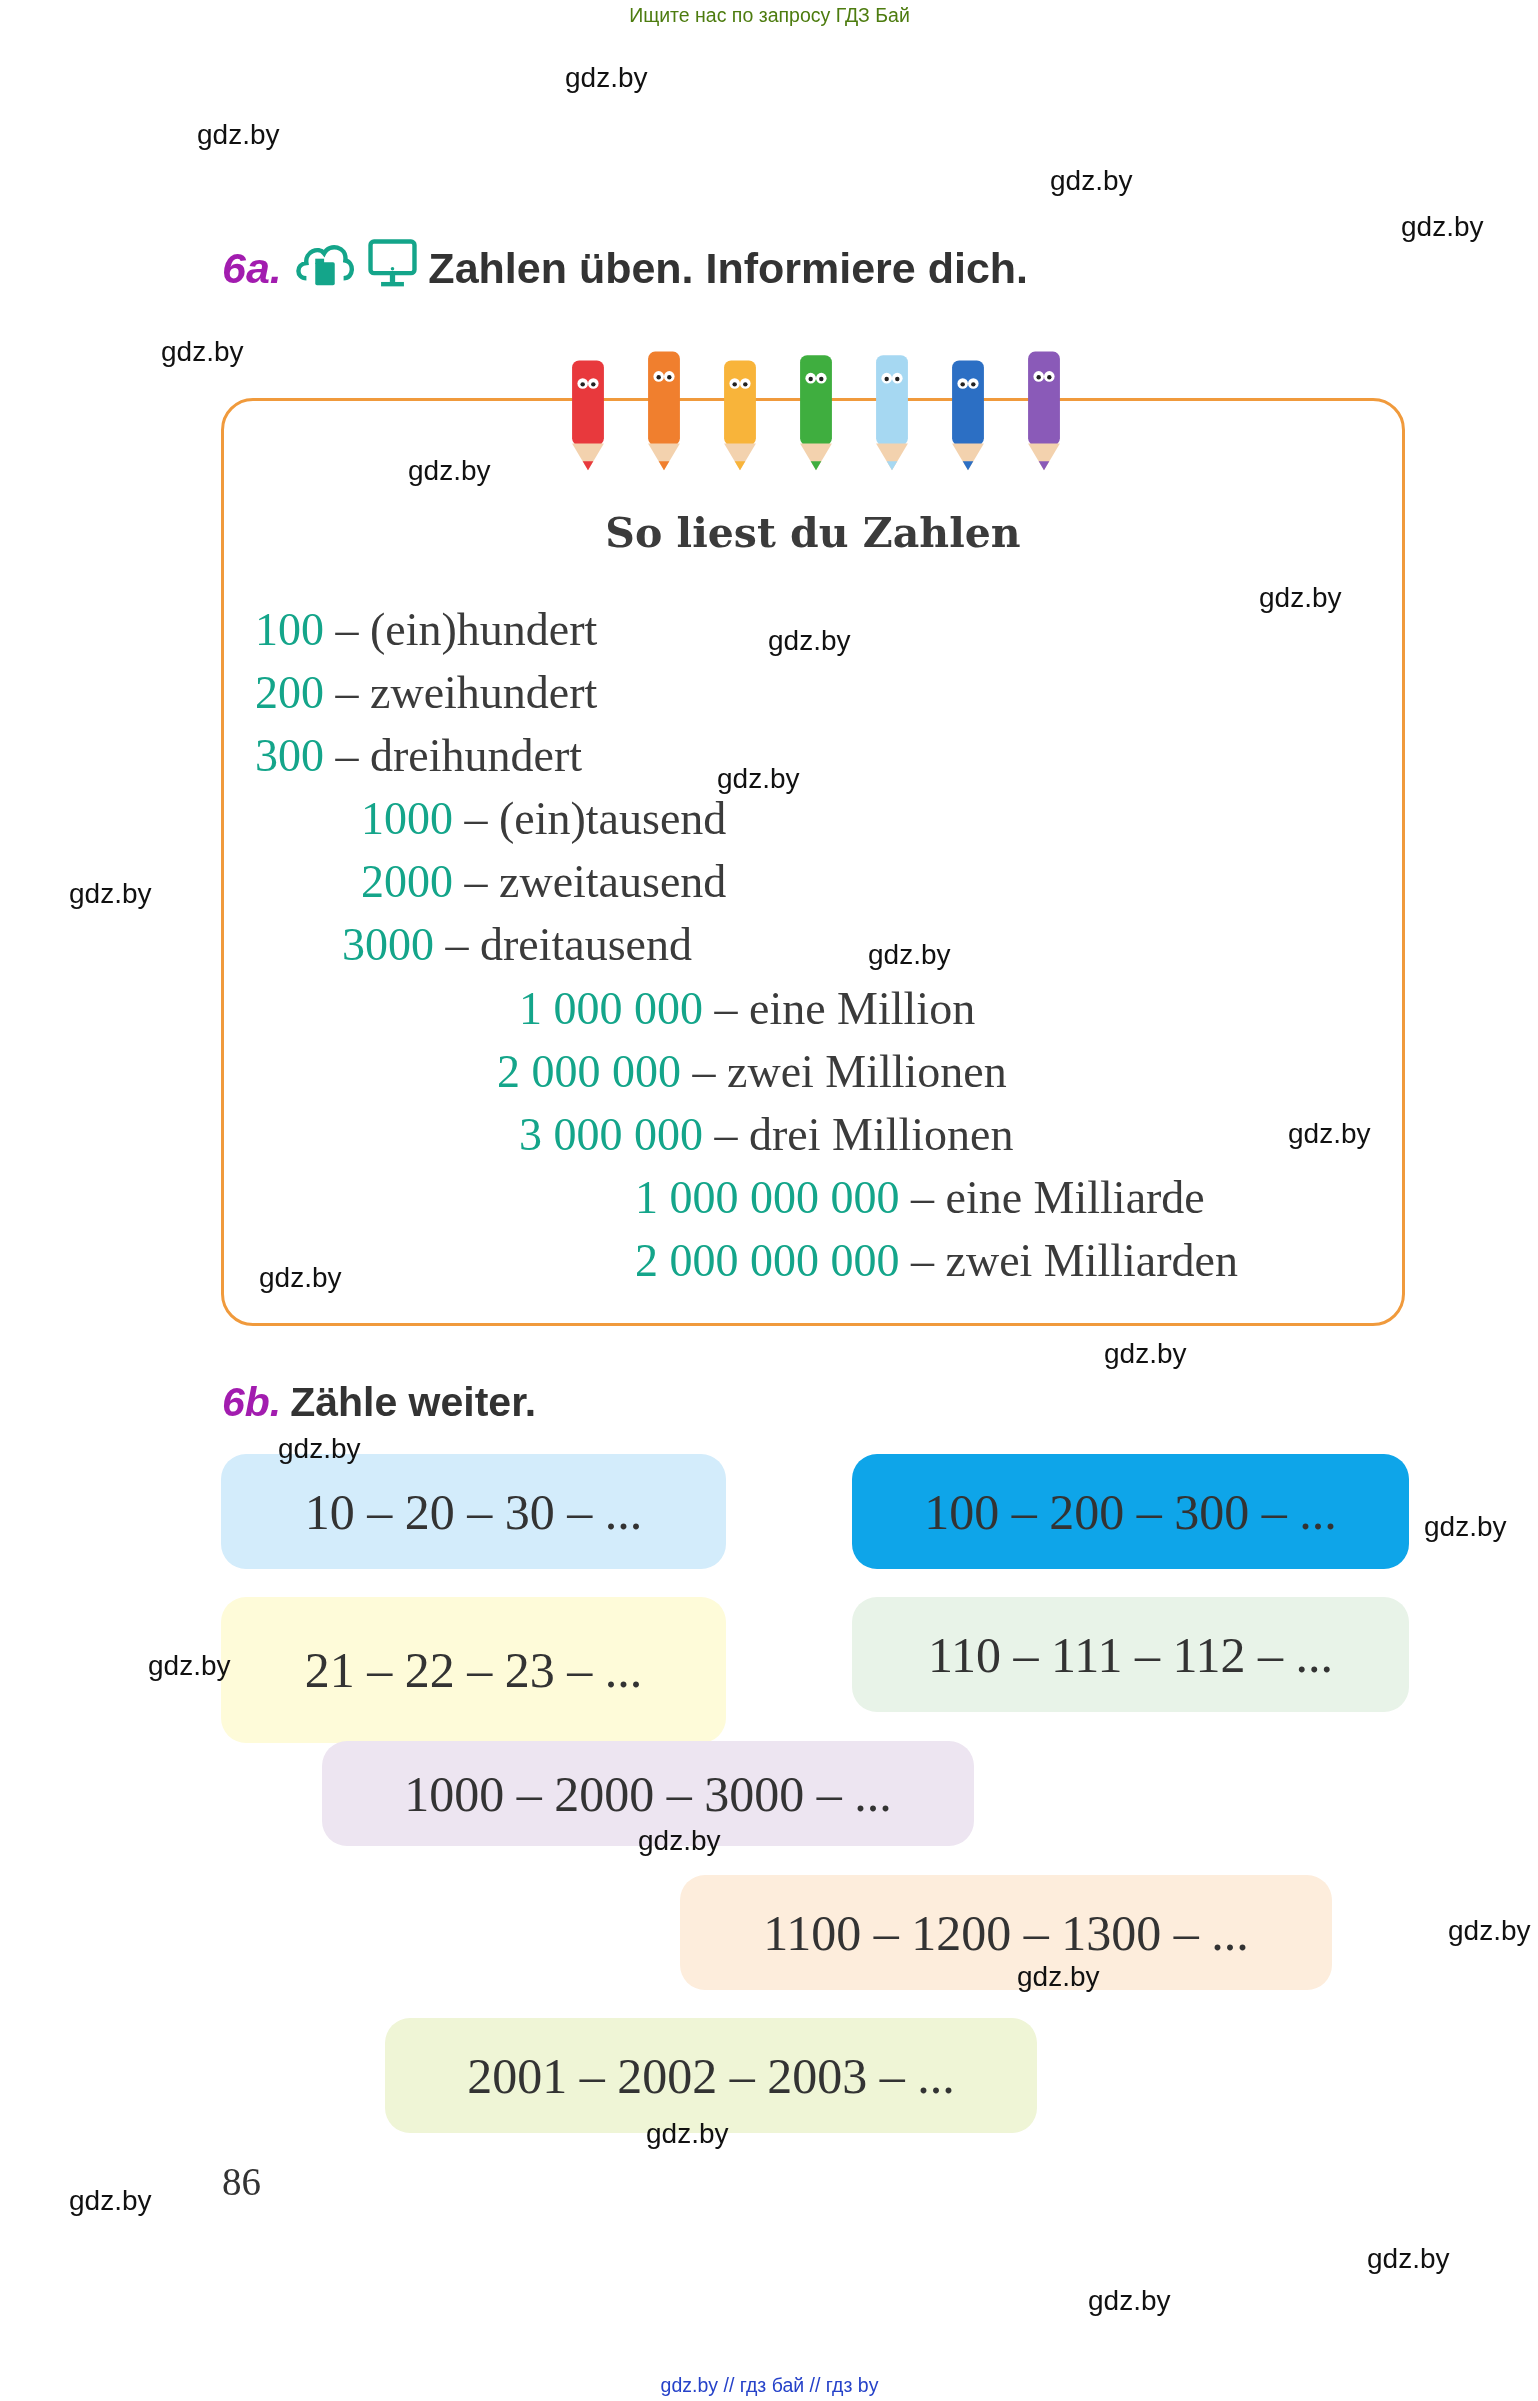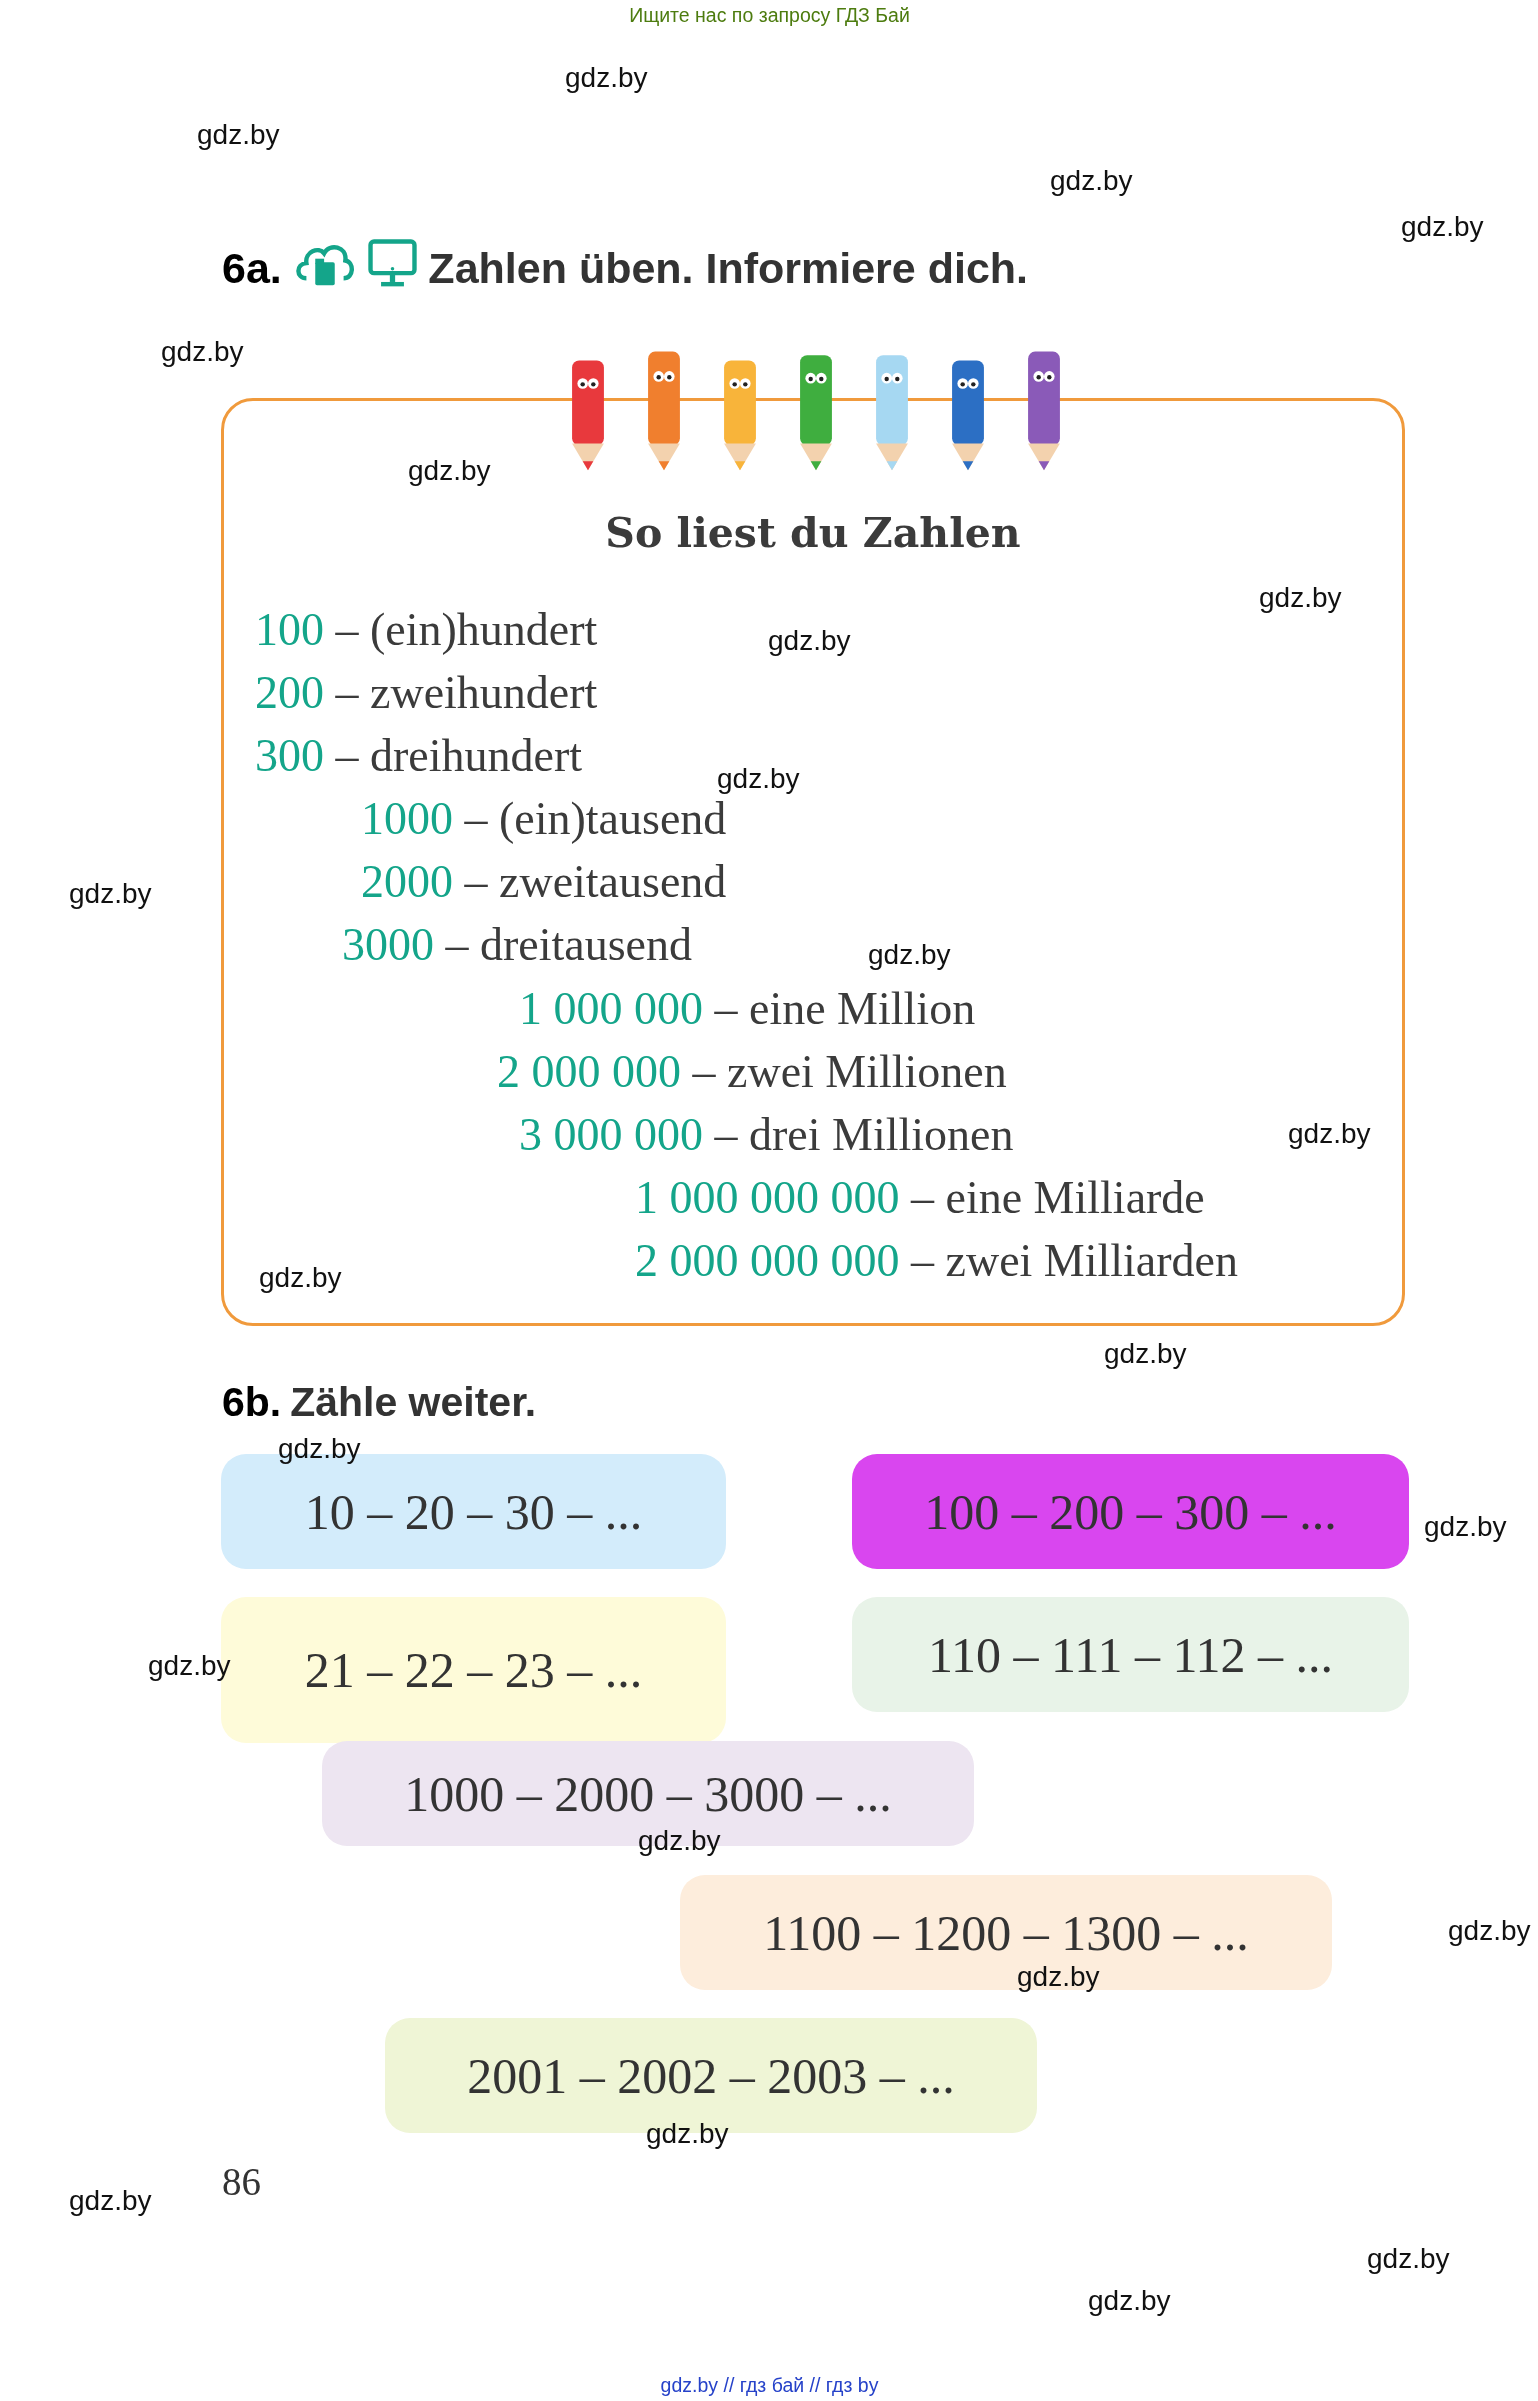--- a/index.html
+++ b/index.html
@@ -1,21 +1,21 @@
 <!DOCTYPE html>
 <html style="font-size:14px"><head>
 <meta charset="utf-8">
 <style>
   html,body{margin:0;padding:0;background:#fff;}
   body{width:1539px;height:2401px;position:relative;overflow:hidden;font-family:"DejaVu Serif",serif;}
   .abs{position:absolute;}
   .top-banner{left:0;width:1539px;top:3.5px;text-align:center;color:#4d7c0f;font-family:"Liberation Sans",sans-serif;font-size:19.5px;}
   .wm{font-family:"Liberation Sans",sans-serif;font-size:28px;color:#111;white-space:nowrap;}
   .ex-title{font-family:"Liberation Sans",sans-serif;font-weight:bold;font-size:43px;color:#333;white-space:nowrap;display:flex;align-items:center;}
-  .ex-num{color:#000000;margin-right:12.4px;}
+  .ex-num{color:#a21caf;margin-right:12.4px;font-style:italic;}
   .icon{display:inline-block;margin-right:10.6px;}
   .rule-box{left:221px;top:398px;width:1184px;height:928px;border:3.5px solid #f09a3c;border-radius:32px;box-sizing:border-box;}
   .pencils{left:550px;top:335px;width:532px;height:137px;display:flex;justify-content:space-around;align-items:flex-end;}
   .pencil{width:46px;height:124px;position:relative;}
   .box-heading{left:221px;width:1184px;top:509px;text-align:center;font-family:"DejaVu Serif",serif;font-weight:bold;font-size:41px;color:#3b3b3b;}
   .row{font-size:46px;color:#3b3b3b;white-space:nowrap;font-family:"Liberation Serif",serif;}
   .row .n{color:#14a58a;}
   .card{border-radius:25px;display:flex;align-items:center;justify-content:center;font-family:"Liberation Serif",serif;font-size:50px;color:#333;white-space:nowrap;}
   .page-num{left:222px;top:2159px;font-family:"Liberation Serif",serif;font-size:39px;color:#333;}
   .footer{left:0;width:1539px;top:2374px;text-align:center;color:#2642c9;font-family:"Liberation Sans",sans-serif;font-size:19.5px;}
@@ -153,21 +153,21 @@
 <div class="abs row" style="left:519px;top:1108px"><span class="n">3 000 000</span><span> – </span><span>drei Millionen</span></div>
 <div class="abs row" style="left:635px;top:1171px"><span class="n">1 000 000 000</span><span> – </span><span>eine Milliarde</span></div>
 <div class="abs row" style="left:635px;top:1234px"><span class="n">2 000 000 000</span><span> – </span><span>zwei Milliarden</span></div>
 
 <div class="abs ex-title" style="left:222px;top:1379px;font-size:41px">
   <span class="ex-num" style="margin-right:8.9px">6b.</span>
   <span>Zähle weiter.</span>
 </div>
 
 <div class="abs card" style="left:221px;top:1454px;width:505px;height:115px;background:#d3ecfb">10 – 20 – 30 – ...</div>
-<div class="abs card" style="left:852px;top:1454px;width:557px;height:115px;background:#d946ef">100 – 200 – 300 – ...</div>
+<div class="abs card" style="left:852px;top:1454px;width:557px;height:115px;background:#0ea5e9">100 – 200 – 300 – ...</div>
 <div class="abs card" style="left:221px;top:1597px;width:505px;height:146px;background:#fefbd9">21 – 22 – 23 – ...</div>
 <div class="abs card" style="left:852px;top:1597px;width:557px;height:115px;background:#e8f3e8">110 – 111 – 112 – ...</div>
 <div class="abs card" style="left:322px;top:1741px;width:652px;height:105px;background:#ede5f1">1000 – 2000 – 3000 – ...</div>
 <div class="abs card" style="left:680px;top:1875px;width:652px;height:115px;background:#fdeddc">1100 – 1200 – 1300 – ...</div>
 <div class="abs card" style="left:385px;top:2018px;width:652px;height:115px;background:#eff5d6">2001 – 2002 – 2003 – ...</div>
 
 <div class="abs page-num">86</div>
 
 <div class="abs footer">gdz.by  //  гдз бай  //  гдз by</div>
 

